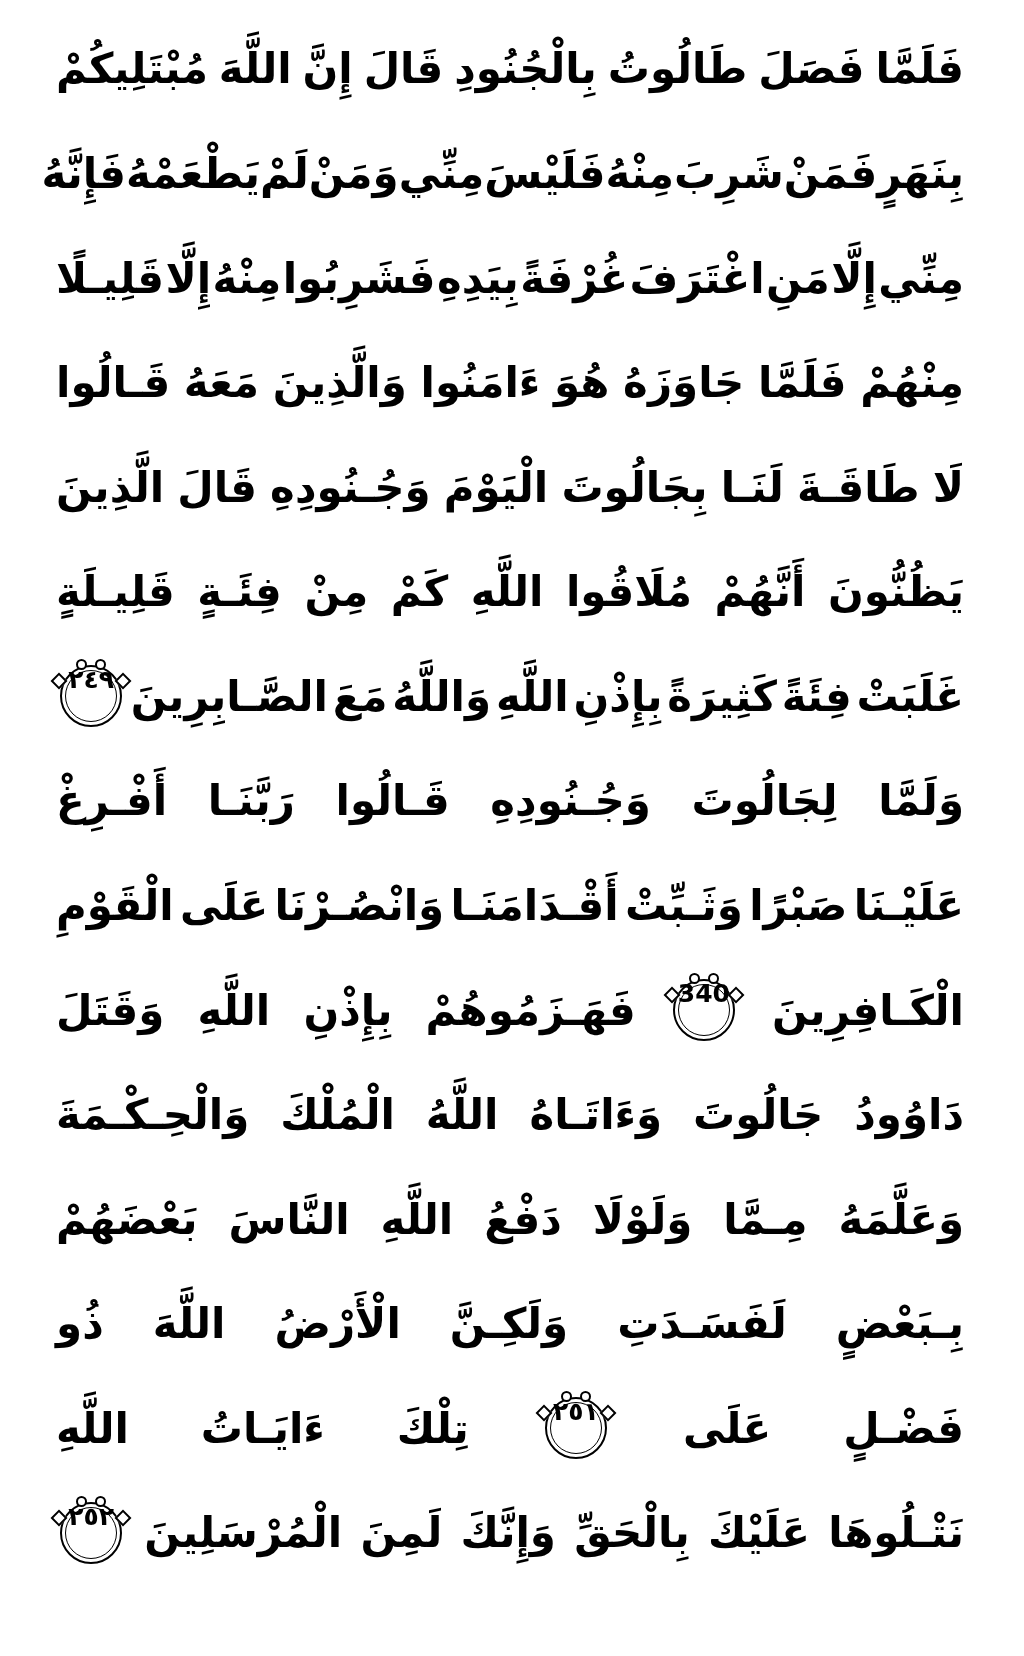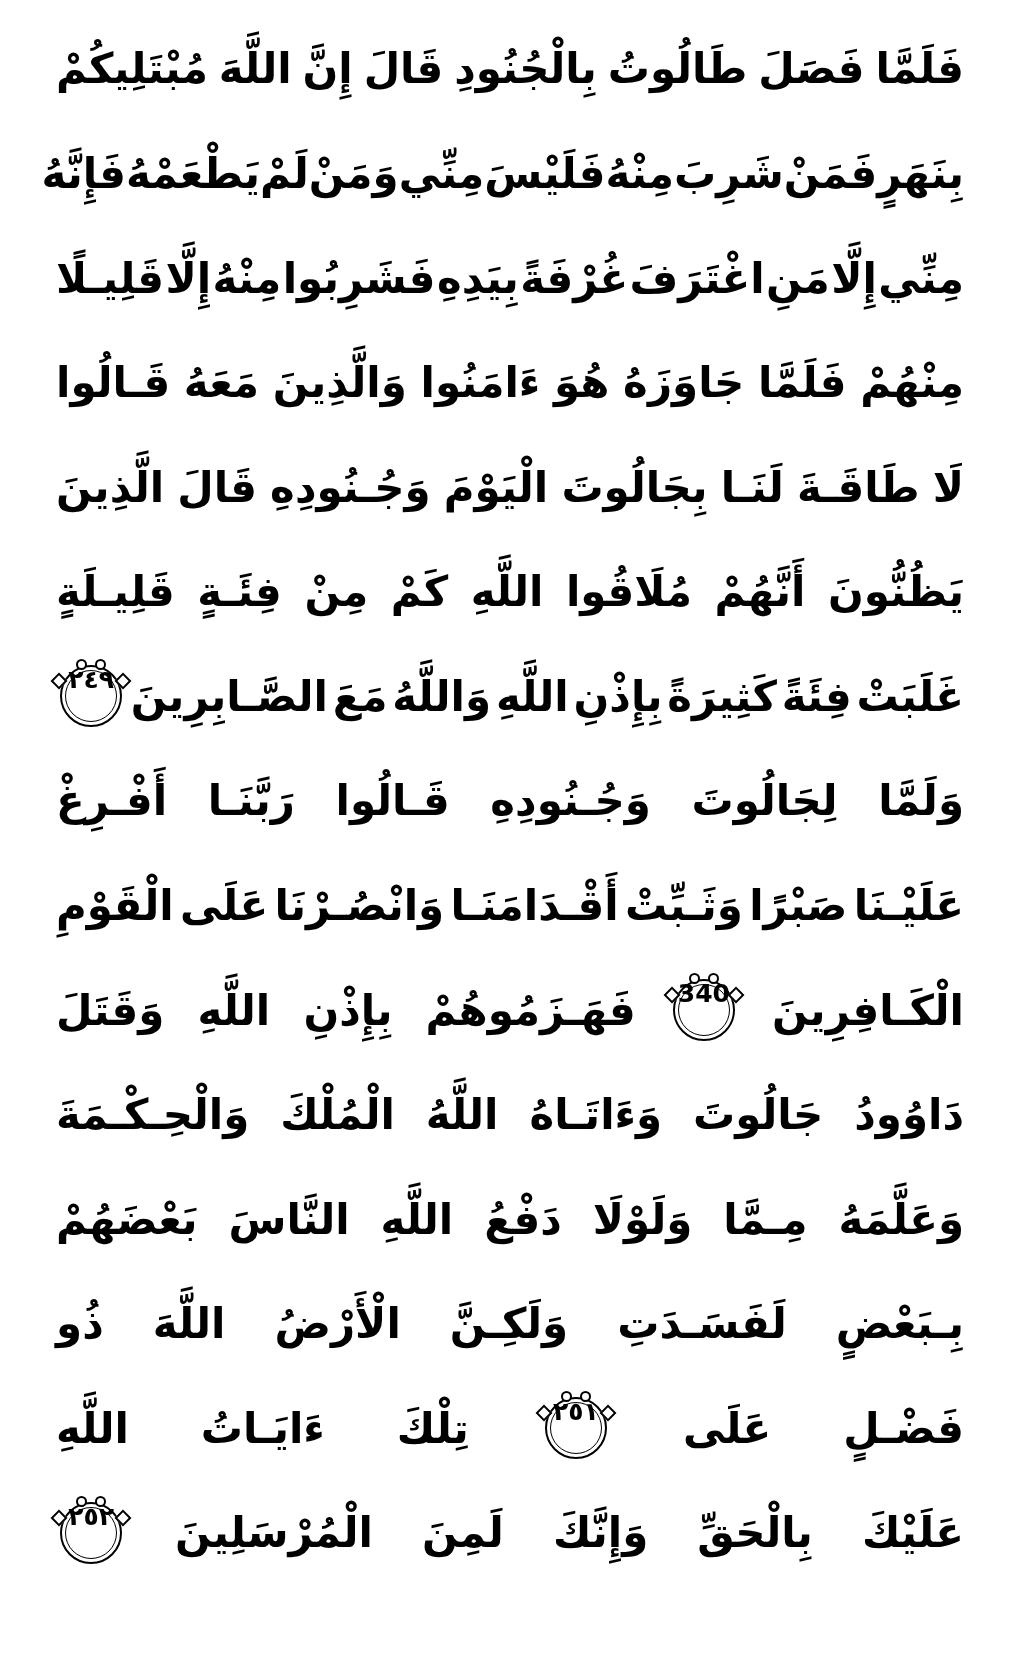--- a/index.html
+++ b/index.html
@@ -244,20 +244,21 @@
         <span class="vm-lobe b"></span>
         <span class="vm-leaf r"></span>
         <span class="vm-leaf l"></span>
         <span class="vm-num">٢٥١</span>
       </span>
       <span class="word">تِلْكَ</span>
       <span class="word">ءَايَـاتُ</span>
       <span class="word">اللَّهِ</span>
     </div>
     <div class="line">
+      <span class="word">نَتْـلُوهَا</span>
       <span class="word">عَلَيْكَ</span>
       <span class="word">بِالْحَقِّ</span>
       <span class="word">وَإِنَّكَ</span>
       <span class="word">لَمِنَ</span>
       <span class="word">الْمُرْسَلِينَ</span>
       <span class="verse-marker">
         <span class="vm-lobe a"></span>
         <span class="vm-lobe b"></span>
         <span class="vm-leaf r"></span>
         <span class="vm-leaf l"></span>

